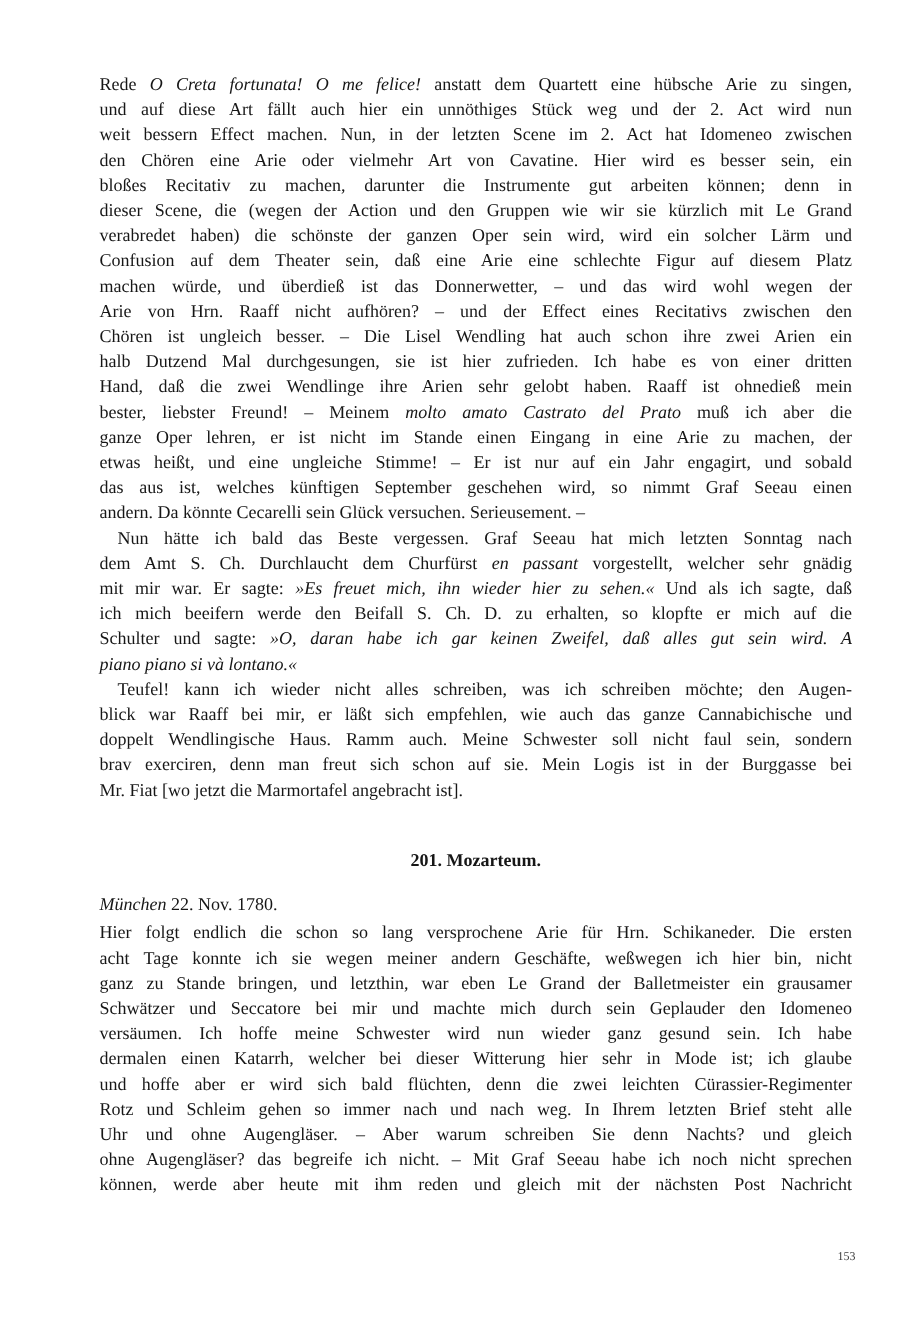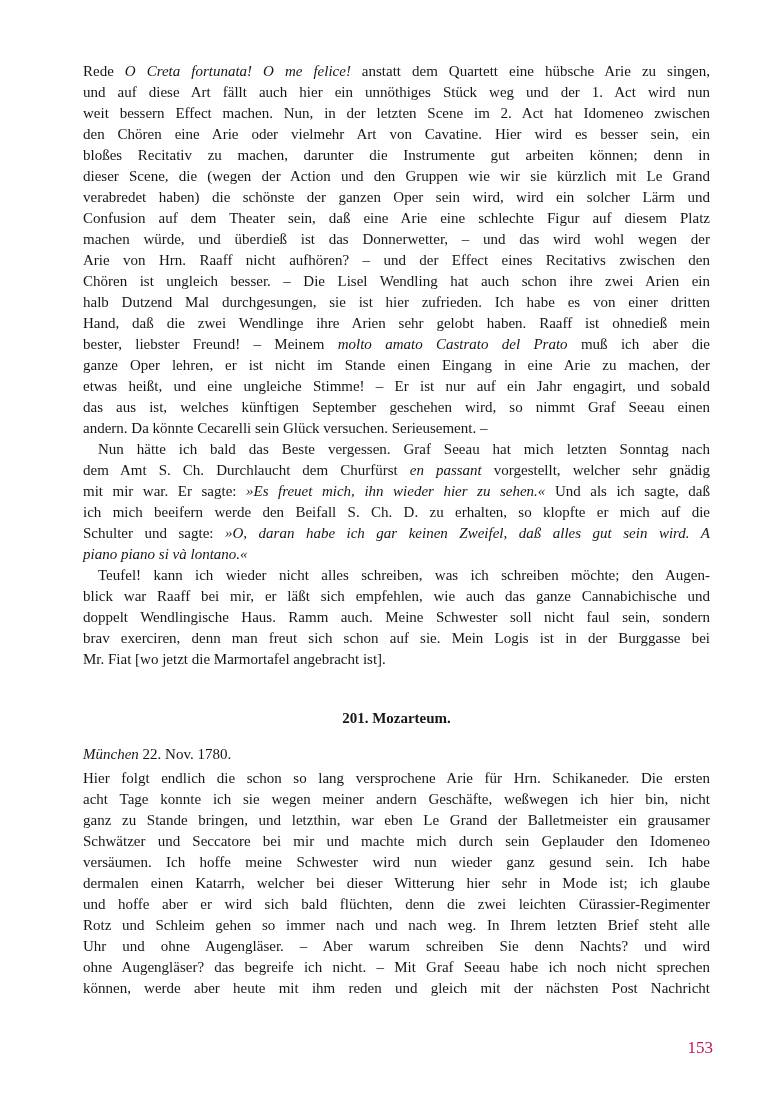--- a/index.html
+++ b/index.html
@@ -43,33 +43,33 @@
   .dateline {
     margin-top: 15px;
     font-size: 15px;
     line-height: 21px;
   }
   .para.after-dateline { margin-top: 3px; }
   .page-number {
     position: absolute;
     top: 1041px;
     right: 57px;
-    font-size: 17px;
+    font-size: 10px;
     line-height: 14px;
-    color: #be185d;
+    color: #404040;
   }
 </style>
 </head>
 <body>
 
 <div class="page">
   <div class="text-col">
       <div class="para">
         <div class="line"><span>Rede </span><span class="it">O Creta fortunata! O me felice!</span><span> anstatt dem Quartett eine hübsche Arie zu singen,</span></div>
-        <div class="line"><span>und auf diese Art fällt auch hier ein unnöthiges Stück weg und der 1. Act wird nun</span></div>
+        <div class="line"><span>und auf diese Art fällt auch hier ein unnöthiges Stück weg und der 2. Act wird nun</span></div>
         <div class="line"><span>weit bessern Effect machen. Nun, in der letzten Scene im 2. Act hat Idomeneo zwischen</span></div>
         <div class="line"><span>den Chören eine Arie oder vielmehr Art von Cavatine. Hier wird es besser sein, ein</span></div>
         <div class="line"><span>bloßes Recitativ zu machen, darunter die Instrumente gut arbeiten können; denn in</span></div>
         <div class="line"><span>dieser Scene, die (wegen der Action und den Gruppen wie wir sie kürzlich mit Le Grand</span></div>
         <div class="line"><span>verabredet haben) die schönste der ganzen Oper sein wird, wird ein solcher Lärm und</span></div>
         <div class="line"><span>Confusion auf dem Theater sein, daß eine Arie eine schlechte Figur auf diesem Platz</span></div>
         <div class="line"><span>machen würde, und überdieß ist das Donnerwetter, – und das wird wohl wegen der</span></div>
         <div class="line"><span>Arie von Hrn. Raaff nicht aufhören? – und der Effect eines Recitativs zwischen den</span></div>
         <div class="line"><span>Chören ist ungleich besser. – Die Lisel Wendling hat auch schon ihre zwei Arien ein</span></div>
         <div class="line"><span>halb Dutzend Mal durchgesungen, sie ist hier zufrieden. Ich habe es von einer dritten</span></div>
@@ -99,19 +99,19 @@
       <div class="dateline"><span class="it">München</span><span> 22. Nov. 1780.</span></div>
       <div class="para after-dateline">
         <div class="line"><span>Hier folgt endlich die schon so lang versprochene Arie für Hrn. Schikaneder. Die ersten</span></div>
         <div class="line"><span>acht Tage konnte ich sie wegen meiner andern Geschäfte, weßwegen ich hier bin, nicht</span></div>
         <div class="line"><span>ganz zu Stande bringen, und letzthin, war eben Le Grand der Balletmeister ein grausamer</span></div>
         <div class="line"><span>Schwätzer und Seccatore bei mir und machte mich durch sein Geplauder den Idomeneo</span></div>
         <div class="line"><span>versäumen. Ich hoffe meine Schwester wird nun wieder ganz gesund sein. Ich habe</span></div>
         <div class="line"><span>dermalen einen Katarrh, welcher bei dieser Witterung hier sehr in Mode ist; ich glaube</span></div>
         <div class="line"><span>und hoffe aber er wird sich bald flüchten, denn die zwei leichten Cürassier-Regimenter</span></div>
         <div class="line"><span>Rotz und Schleim gehen so immer nach und nach weg. In Ihrem letzten Brief steht alle</span></div>
-        <div class="line"><span>Uhr und ohne Augengläser. – Aber warum schreiben Sie denn Nachts? und wird</span></div>
+        <div class="line"><span>Uhr und ohne Augengläser. – Aber warum schreiben Sie denn Nachts? und gleich</span></div>
         <div class="line"><span>ohne Augengläser? das begreife ich nicht. – Mit Graf Seeau habe ich noch nicht sprechen</span></div>
         <div class="line"><span>können, werde aber heute mit ihm reden und gleich mit der nächsten Post Nachricht</span></div>
       </div>
     </div>
   <div class="page-number">153</div>
 </div>
 
 </body></html>

